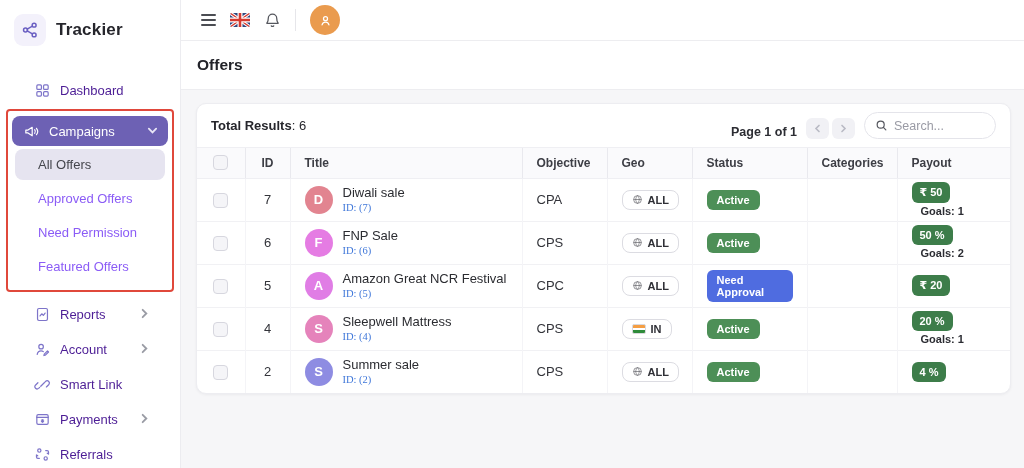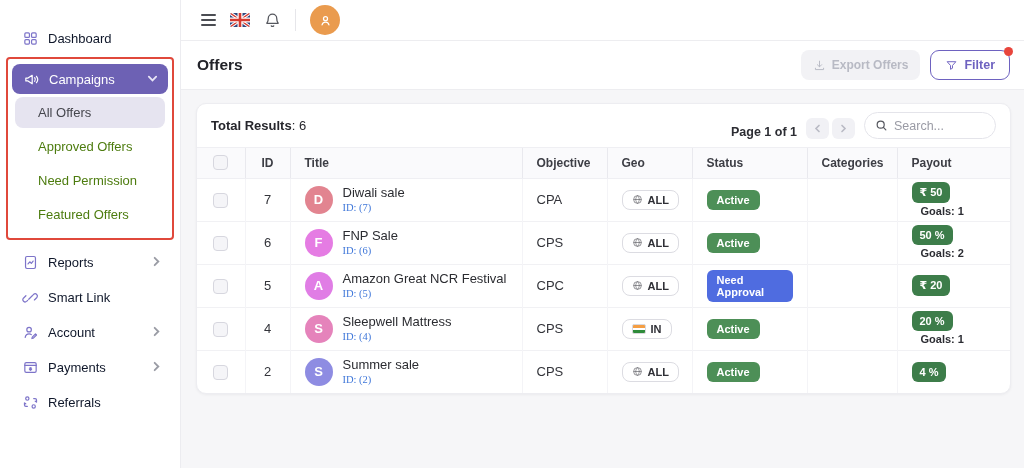--- a/index.html
+++ b/index.html
@@ -5,30 +5,30 @@
   * { margin:0; padding:0; box-sizing:border-box; }
   html,body { width:1024px; height:468px; overflow:hidden;
     font-family:"Liberation Sans","DejaVu Sans",sans-serif; background:#fff; color:#33343a; }
   .app { display:flex; width:1024px; height:468px; }
 
   
   .sidebar { width:181px; min-width:181px; background:#fff; border-right:1px solid #ececf0; padding-top:8px; }
   .brand { display:flex; align-items:center; gap:10px; padding:6px 14px 14px 14px; }
   .brand-icon { width:32px; height:32px; border-radius:9px; background:#f3f1fb; display:flex; align-items:center; justify-content:center; }
   .brand-name { font-size:17px; font-weight:bold; color:#26262c; letter-spacing:.2px; }
-  .nav-item { display:flex; align-items:center; gap:9px; height:32px; padding:0 14px 0 18px; margin:3px 4px; font-size:13px; color:#0f172a; cursor:pointer;justify-content:flex-end; }
+  .nav-item { display:flex; align-items:center; gap:9px; height:32px; padding:0 14px 0 18px; margin:3px 16px; font-size:13px; color:#4c1d95; cursor:pointer;justify-content:flex-end; }
   .nav-item .grow { flex:1; }
   .sicon { width:17px; height:17px; display:inline-flex; }
   .sicon svg { width:17px; height:17px; stroke:#7d74c9; fill:none; stroke-width:1.7; stroke-linecap:round; stroke-linejoin:round; }
   .chev svg { width:11px; height:11px; stroke:#9a9ca5; fill:none; stroke-width:2; stroke-linecap:round; }
   .campaign-box { margin:2px 6px 6px 6px; border:2px solid #e0483b; border-radius:4px; padding:5px 4px; }
   .campaigns-btn { display:flex; align-items:center; gap:9px; background:#6d61b4; border-radius:8px; height:30px; padding:0 10px 0 11px; color:#fff; font-size:13px; cursor:pointer; }
   .campaigns-btn .sicon svg { stroke:#fff; }
   .campaigns-btn .chev svg { stroke:#e8e5f6; }
-  .subitem { display:flex; align-items:center; height:31px; margin:3px 3px; padding-left:23px; font-size:13px; color:#4d7c0f; border-radius:8px; cursor:pointer; }
+  .subitem { display:flex; align-items:center; height:31px; margin:3px 3px; padding-left:23px; font-size:13px; color:#8b5cf6; border-radius:8px; cursor:pointer; }
   .subitem.selected { background:#e6e4f0; color:#45464d; }
 
   
   .main { flex:1; display:flex; flex-direction:column; background:#f6f6f8; }
   .topbar { height:41px; background:#fff; border-bottom:1px solid #ededf0; display:flex; align-items:center; padding:0 18px 0 20px; gap:14px; }
   .hamburger { display:flex; flex-direction:column; gap:3px; cursor:pointer; }
   .hamburger i { display:block; width:15px; height:2px; background:#4b4d53; border-radius:2px; }
   .qsearch { display:flex; align-items:center; gap:8px; flex:1; }
   .qsearch input { border:none; outline:none; background:transparent; font-size:13.5px; color:#3c3d43; width:300px; font-family:inherit; }
   .qsearch input::placeholder { color:#3c3d43; }
@@ -80,20 +80,31 @@
   .badge { display:inline-block; border-radius:6px; padding:4px 10px; font-size:11px; font-weight:bold; color:#fff; }
   .pbadge { display:inline-block; border-radius:6px; padding:4px 8px; font-size:11px; font-weight:bold; color:#fff; background:#3d7d4a; }
   .goals { font-size:11px; font-weight:bold; color:#2c2d33; margin-left:9px; }
 </style>
 </head>
 <body>
 
 <div class="app">
 
   <aside class="sidebar">
+    <div class="brand">
+      <span class="brand-icon">
+        <svg width="18" height="18" viewBox="0 0 24 24" fill="none" stroke="#6a5fc2" stroke-width="2" stroke-linecap="round">
+          <circle cx="6" cy="12" r="2.6"></circle>
+            <circle cx="17.5" cy="5.5" r="2.6"></circle>
+            <circle cx="17.5" cy="18.5" r="2.6"></circle>
+          <path d="M8.3 10.8l6.9-4M8.3 13.2l6.9 4"></path>
+        </svg>
+      </span>
+      <span class="brand-name">Trackier</span>
+    </div>
 
     <div class="nav-item" style="margin-top:14px;">
       <span class="sicon">
         <svg viewBox="0 0 24 24">
             <rect x="4" y="4" width="6.5" height="6.5" rx="1.5"></rect>
             <rect x="13.5" y="4" width="6.5" height="6.5" rx="1.5"></rect>
             <rect x="4" y="13.5" width="6.5" height="6.5" rx="1.5"></rect>
             <rect x="13.5" y="13.5" width="6.5" height="6.5" rx="1.5"></rect>
           </svg>
       </span>
@@ -139,40 +150,40 @@
       </span>
       <span class="grow">Reports</span>
       <span class="chev"><svg viewBox="0 0 12 12">
             <polyline points="4,2 8,6 4,10"></polyline>
           </svg></span>
     </div>
 
     <div class="nav-item">
       <span class="sicon">
         <svg viewBox="0 0 24 24">
-            <path d="M9.5 14.5l5-5"></path>
-            <path d="M8 16l-1.5 1.5a3.2 3.2 0 0 1-4.5-4.5L5.5 9.5"></path>
-            <path d="M16 8l1.5-1.5a3.2 3.2 0 0 1 4.5 4.5L18.5 14.5" transform="translate(-1,1)"></path>
-          </svg>
-      </span>
-      <span class="grow">Smart Link</span>
-    </div>
-
-    <div class="nav-item">
-      <span class="sicon">
-        <svg viewBox="0 0 24 24">
             <circle cx="10" cy="8" r="3.2"></circle>
             <path d="M4.5 19c.6-3.2 2.8-5 5.5-5 1.2 0 2.3.3 3.2 1"></path>
             <path d="M14.5 18.5l4.5-4.5 1.5 1.5-4.5 4.5-2 .5.5-2z"></path>
           </svg>
       </span>
       <span class="grow">Account</span>
       <span class="chev"><svg viewBox="0 0 12 12">
             <polyline points="4,2 8,6 4,10"></polyline>
           </svg></span>
+    </div>
+
+    <div class="nav-item">
+      <span class="sicon">
+        <svg viewBox="0 0 24 24">
+            <path d="M9.5 14.5l5-5"></path>
+            <path d="M8 16l-1.5 1.5a3.2 3.2 0 0 1-4.5-4.5L5.5 9.5"></path>
+            <path d="M16 8l1.5-1.5a3.2 3.2 0 0 1 4.5 4.5L18.5 14.5" transform="translate(-1,1)"></path>
+          </svg>
+      </span>
+      <span class="grow">Smart Link</span>
     </div>
 
     <div class="nav-item">
       <span class="sicon">
         <svg viewBox="0 0 24 24">
             <rect x="4" y="5" width="16" height="14" rx="2"></rect>
             <path d="M4 9h16"></path>
             <path d="M12 12v4M10.5 13h3M10.5 15h3"></path>
           </svg>
       </span>
@@ -221,36 +232,20 @@
           <svg width="15" height="15" viewBox="0 0 24 24" fill="none" stroke="#fff" stroke-width="2" stroke-linecap="round">
               <circle cx="12" cy="9" r="3.2"></circle>
               <path d="M6.5 19c.8-3 3-4.5 5.5-4.5s4.7 1.5 5.5 4.5"></path>
             </svg>
         </span>
       </div>
     </div>
 
     <div class="page-header">
       <span class="page-title">Offers</span>
-      <div class="ph-actions">
-        <button class="btn-export">
-          <svg viewBox="0 0 24 24">
-              <path d="M12 4v10M8 10.5l4 4 4-4"></path>
-              <path d="M4.5 17v2.5h15V17"></path>
-            </svg>
-          <span>Export Offers</span>
-        </button>
-        <button class="btn-filter">
-          <svg viewBox="0 0 24 24">
-              <path d="M4 5h16l-6.2 7v5l-3.6 2v-7L4 5z"></path>
-            </svg>
-          <span>Filter</span>
-          <span class="filter-dot"></span>
-        </button>
-      </div>
     </div>
 
     <div class="content">
       <div class="card">
         <div class="card-head">
           <span class="total-results"><b>Total Results</b><span>: 6</span></span>
           <div class="ch-right">
             <span class="page-info">Page 1 of 1</span>
             <span class="pg-btns">
               <button class="pg-btn">

